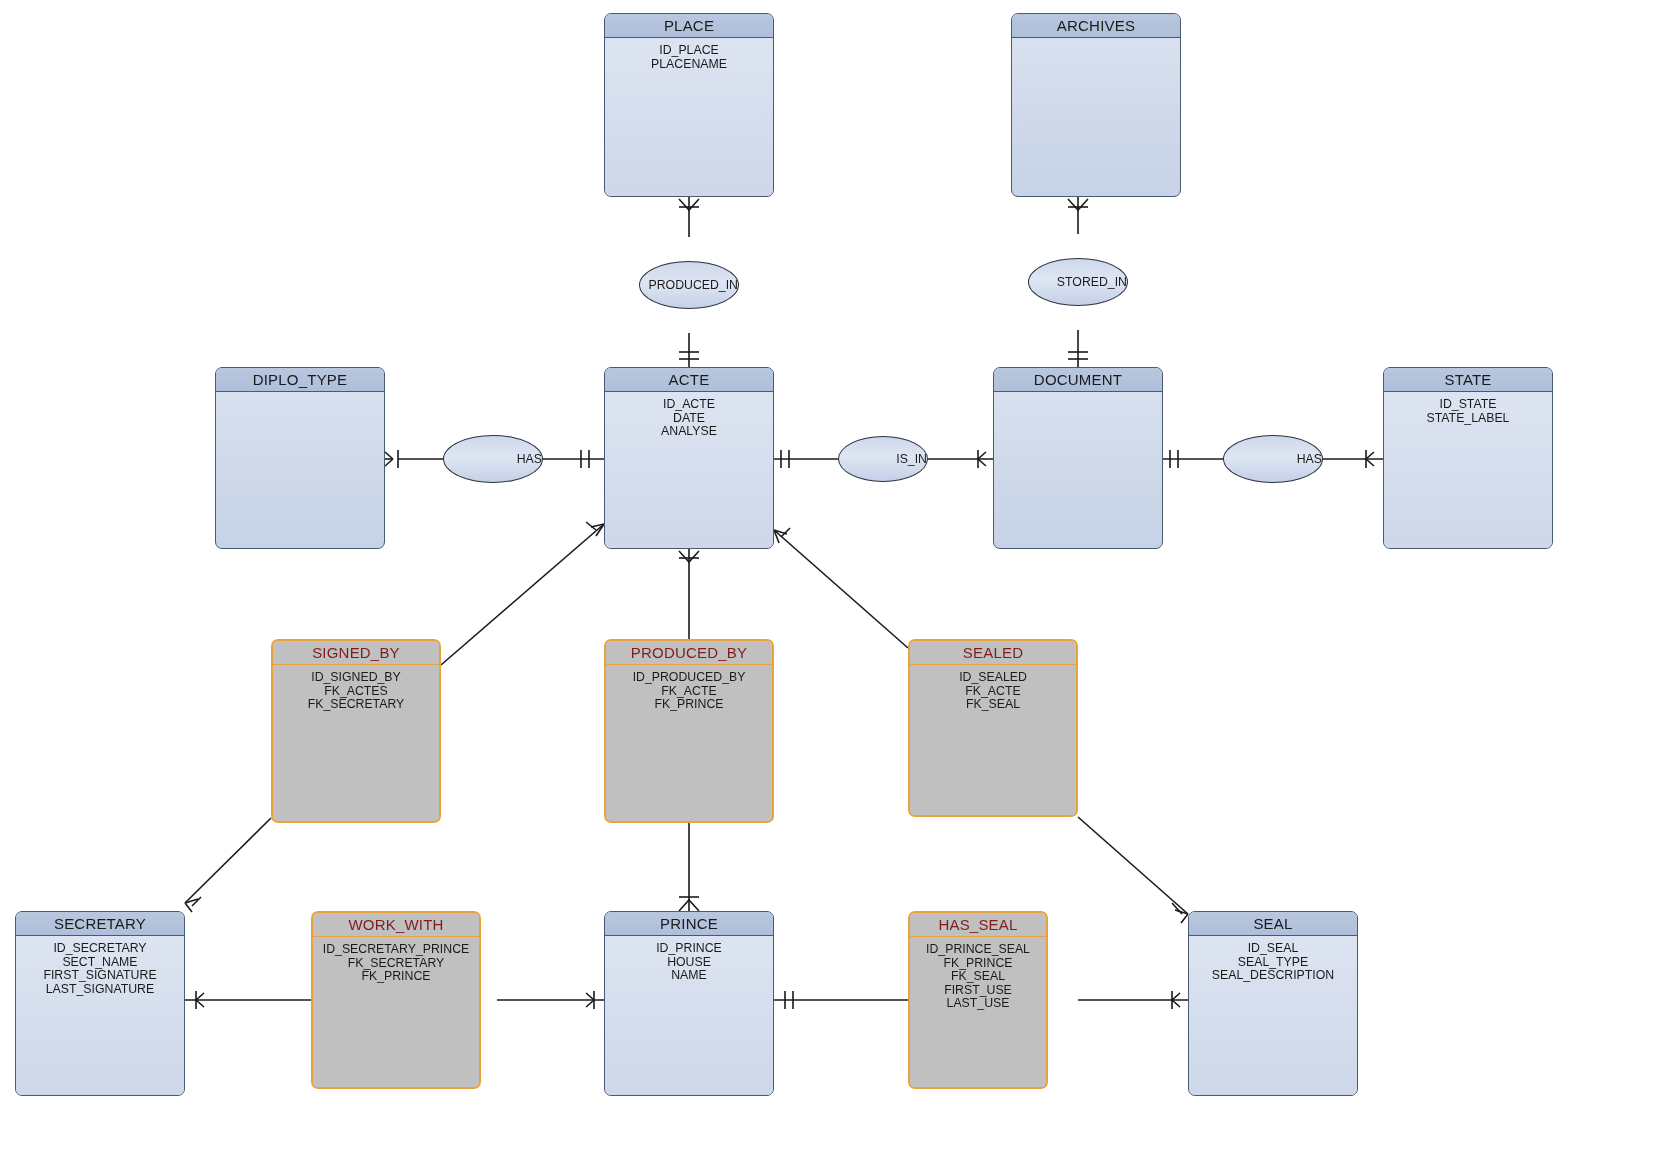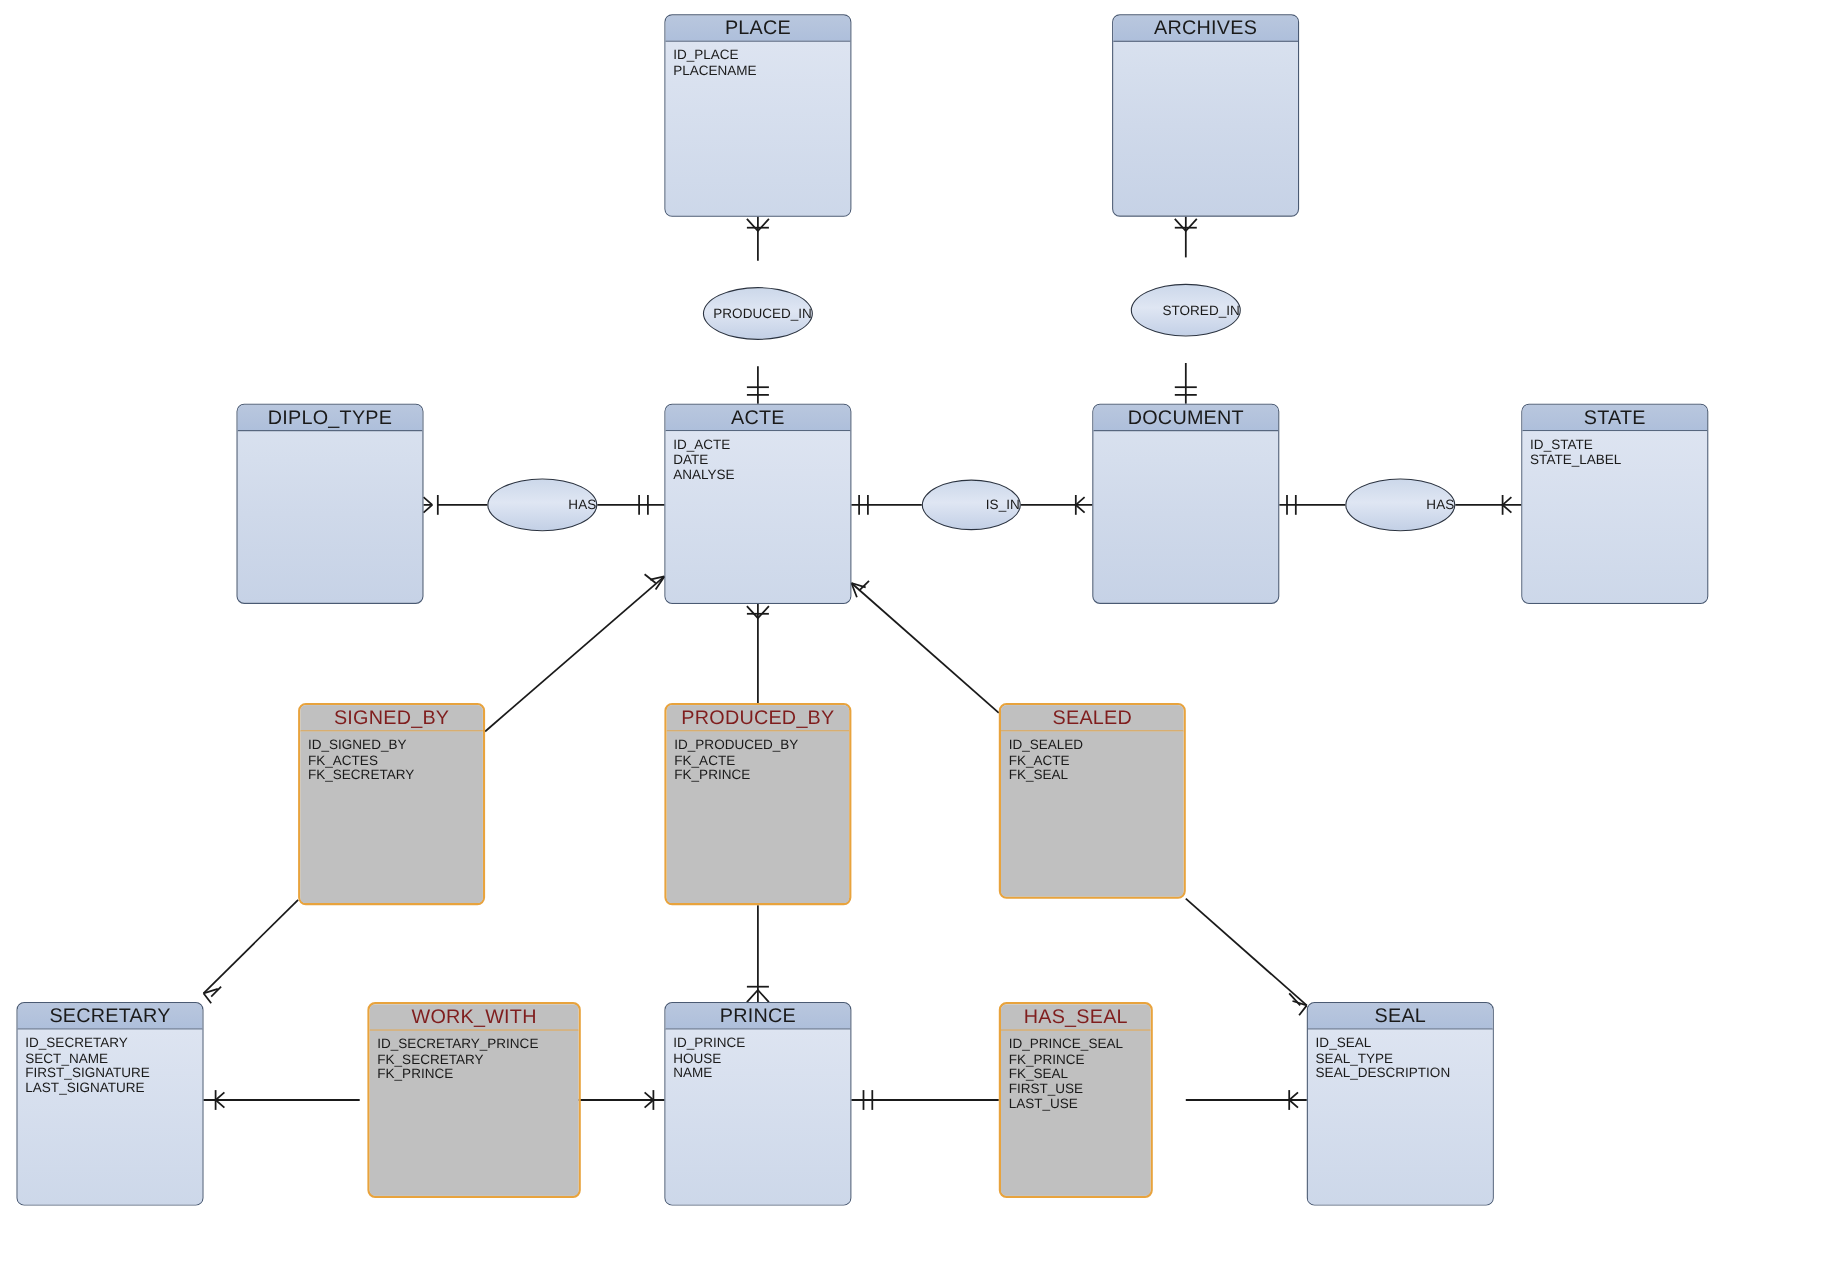--- a/index.html
+++ b/index.html
@@ -29,36 +29,37 @@
     border: 1px solid #4a5a73;
     border-radius: 7px;
     background: linear-gradient(to bottom, #dbe3f0 0%, #cfd9ea 55%, #c6d2e6 100%);
     overflow: hidden;
     box-shadow: 0 0 0 0 rgba(0,0,0,0);
   }
   .entity .hdr {
     height: 23px;
     line-height: 23px;
     text-align: center;
-    font-size: 18px;
+    font-size: 15px;
     color: #1a1a1a;
     background: linear-gradient(to bottom, #b9c7de 0%, #aebfdb 100%);
     border-bottom: 1px solid #4a5a73;
     letter-spacing: 0.2px;
   }
   .entity .body {
     padding: 6px 7px 0 7px;
     background: linear-gradient(to bottom, #dde4f1 0%, #ccd7e9 100%);
     height: calc(100% - 24px);
   }
   .entity .attr {
     font-size: 12.3px;
     line-height: 13.5px;
     color: #1a1a1a;
     white-space: nowrap;
+    text-align: center;
   }
 
   
   .entity.assoc {
     border: 2px solid #e8a33d;
     border-radius: 7px;
   }
   .entity.assoc .hdr {
     background: #c0c0c0;
     border-bottom: 1px solid #e8a33d;
@@ -232,21 +233,21 @@
       </div>
       <div class="entity" style="left: 15px; top: 911px; width: 170px; height: 185px;">
         <div class="hdr">SECRETARY</div>
         <div class="body">
           <div class="attr">ID_SECRETARY</div>
           <div class="attr">SECT_NAME</div>
           <div class="attr">FIRST_SIGNATURE</div>
           <div class="attr">LAST_SIGNATURE</div>
         </div>
       </div>
-      <div class="entity assoc" style="left: 334px; top: 911px; width: 194px; height: 178px;">
+      <div class="entity assoc" style="left: 311px; top: 911px; width: 170px; height: 178px;">
         <div class="hdr">WORK_WITH</div>
         <div class="body">
           <div class="attr">ID_SECRETARY_PRINCE</div>
           <div class="attr">FK_SECRETARY</div>
           <div class="attr">FK_PRINCE</div>
         </div>
       </div>
       <div class="entity" style="left: 604px; top: 911px; width: 170px; height: 185px;">
         <div class="hdr">PRINCE</div>
         <div class="body">

